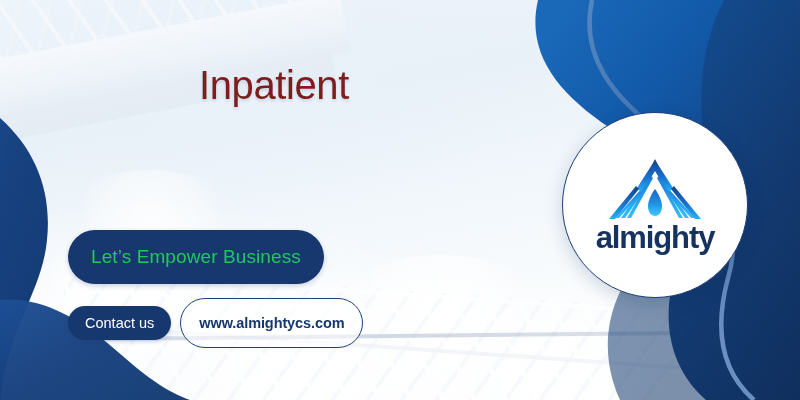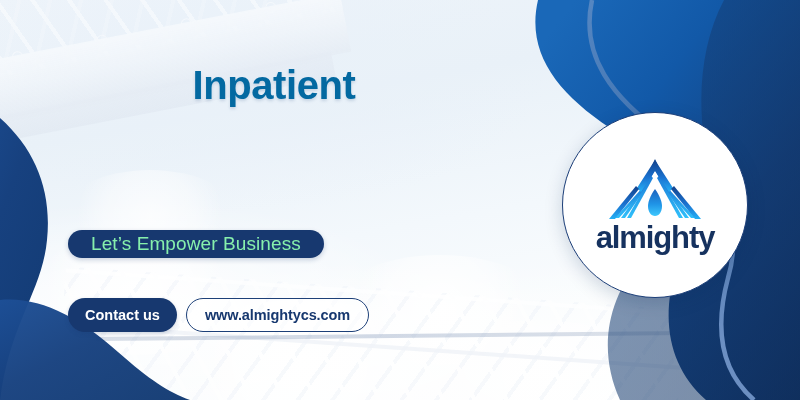--- a/index.html
+++ b/index.html
@@ -111,57 +111,57 @@
   
   .wave-left { position:absolute; left:0; top:0; width:190px; height:400px; }
 
   
   .wave-right { position:absolute; right:0; top:0; width:330px; height:400px; }
 
   
   .title {
     position:absolute; left:0; top:62px; width:548px;
     text-align:center;
-    font-size:40px; font-weight:700; line-height:1.17;
+    font-size:40px; font-weight:400; line-height:1.17;
     letter-spacing:-0.4px;
-    color:#0369a1;
+    color:#7f1d1d;
     text-shadow:0 2px 3px rgba(120,145,180,.30);
   }
   .title .l2 { display:block; }
 
   .pill {
     position:absolute;
     display:flex; align-items:center; justify-content:center;
     border-radius:999px;
     white-space:nowrap;
   }
   .pill-tagline {
-    left:68px; top:230px; height:28px; padding:0 23px;
+    left:68px; top:230px; height:54px; padding:0 23px;
     background:#17386f;
-    color:#86efac;
+    color:#22c55e;
     font-size:19px; font-weight:400; letter-spacing:.1px;
     box-shadow:0 2px 5px rgba(23,56,111,.22);
   }
 
   .contact-row {
     position:absolute; left:68px; top:298px;
     display:flex; align-items:center; gap:9px;
   }
   .pill-contact {
     position:relative;
     height:34px; padding:0 17px;
     background:#17386f; color:#fff;
-    font-size:14.5px; font-weight:700;
+    font-size:14.5px; font-weight:400;
     border-radius:999px;
     display:flex; align-items:center;
     box-shadow:0 2px 4px rgba(23,56,111,.2);
   }
   .pill-outline {
     position:relative;
-    height:34px; padding:0 18px;
+    height:50px; padding:0 18px;
     border:1.4px solid #1d4078;
     background:rgba(255,255,255,.55);
     color:#17386f;
     font-size:14.5px; font-weight:700;
     border-radius:999px;
     display:flex; align-items:center;
     letter-spacing:-.1px;
   }
 
   

